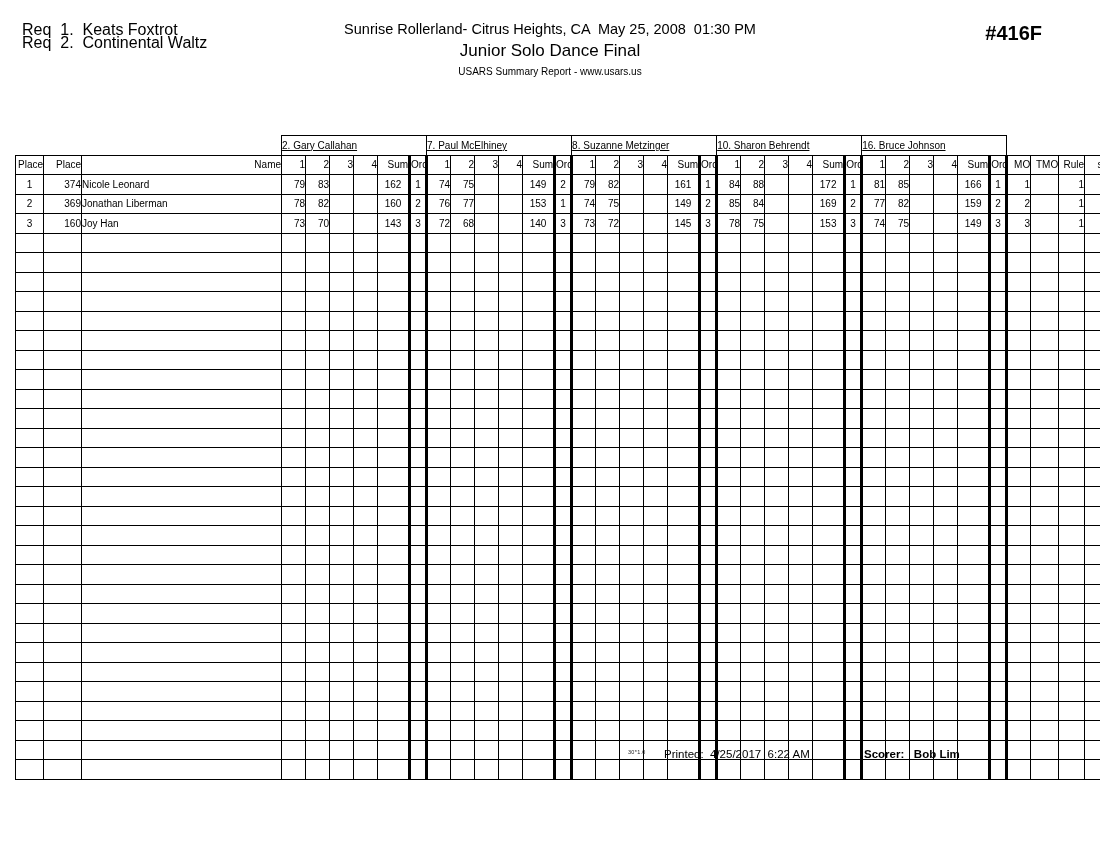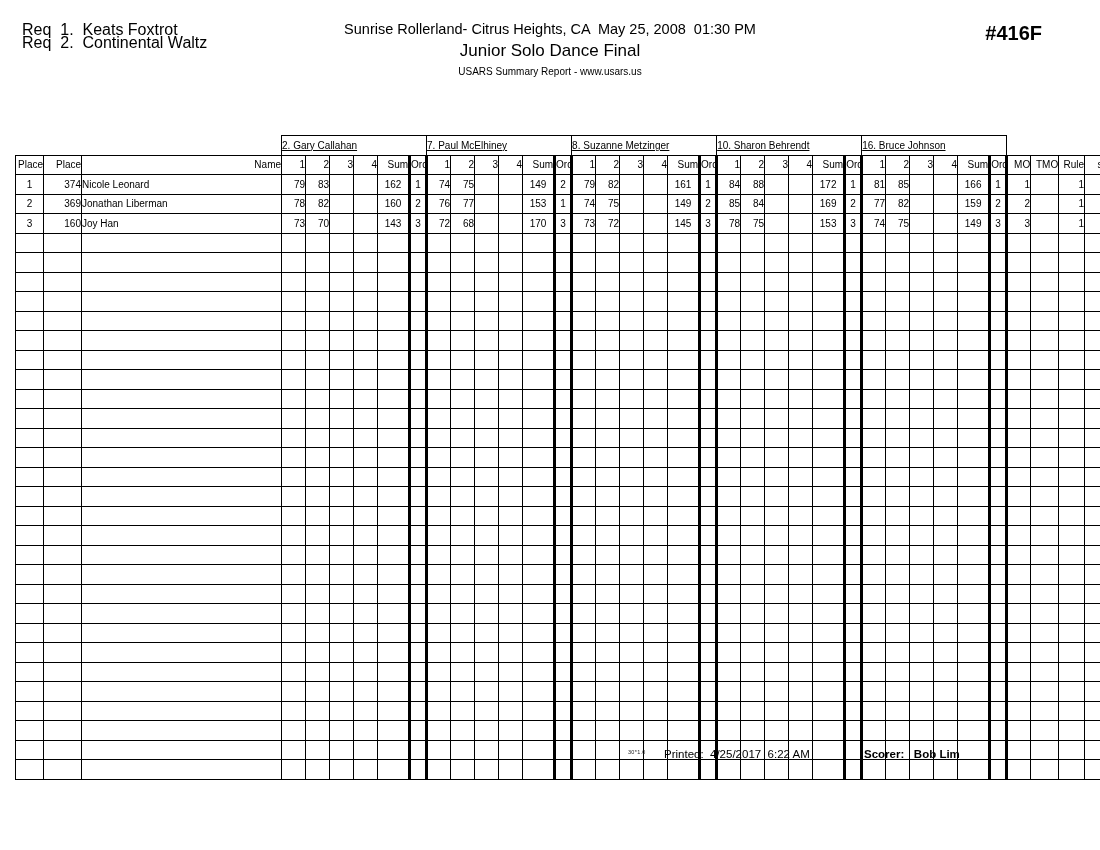--- a/index.html
+++ b/index.html
@@ -397,21 +397,21 @@
         <td class="c-score">73</td>
         <td class="c-score">70</td>
         <td class="c-score"></td>
         <td class="c-score"></td>
         <td class="c-sum">143</td>
         <td class="ord-col c-ord">3</td>
         <td class="c-score">72</td>
         <td class="c-score">68</td>
         <td class="c-score"></td>
         <td class="c-score"></td>
-        <td class="c-sum">170</td>
+        <td class="c-sum">140</td>
         <td class="ord-col c-ord">3</td>
         <td class="c-score">73</td>
         <td class="c-score">72</td>
         <td class="c-score"></td>
         <td class="c-score"></td>
         <td class="c-sum">145</td>
         <td class="ord-col c-ord">3</td>
         <td class="c-score">78</td>
         <td class="c-score">75</td>
         <td class="c-score"></td>

